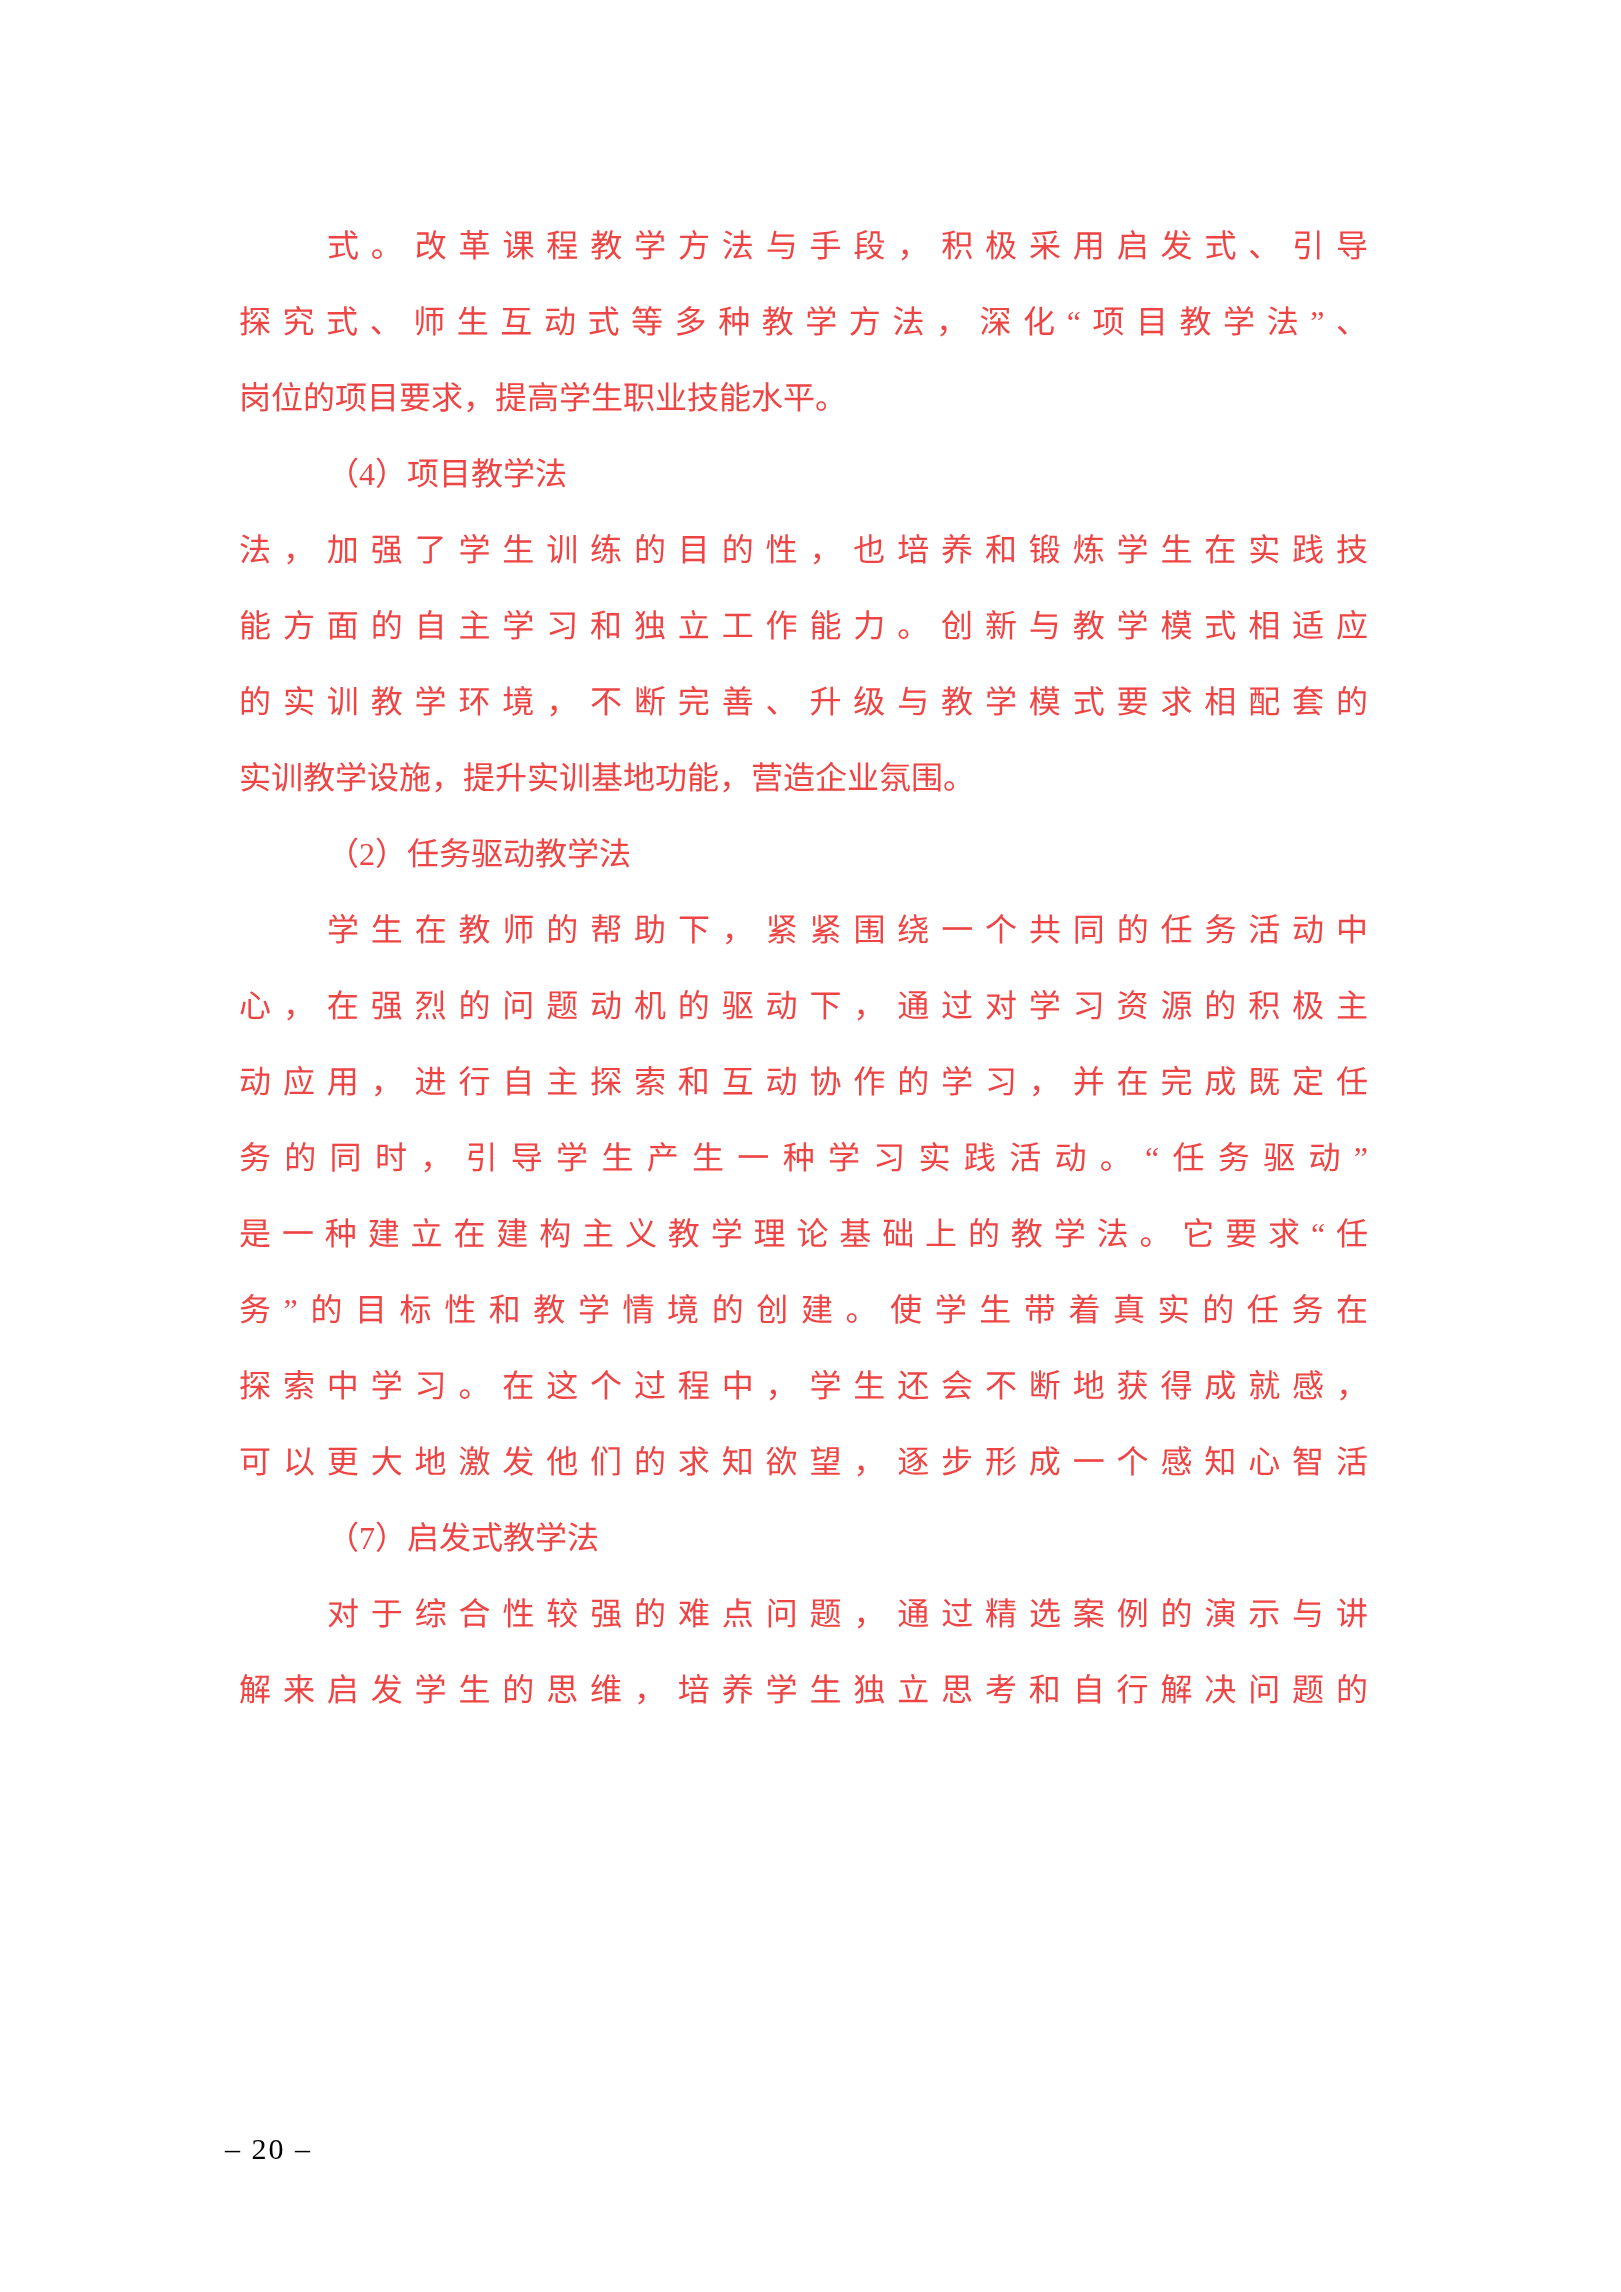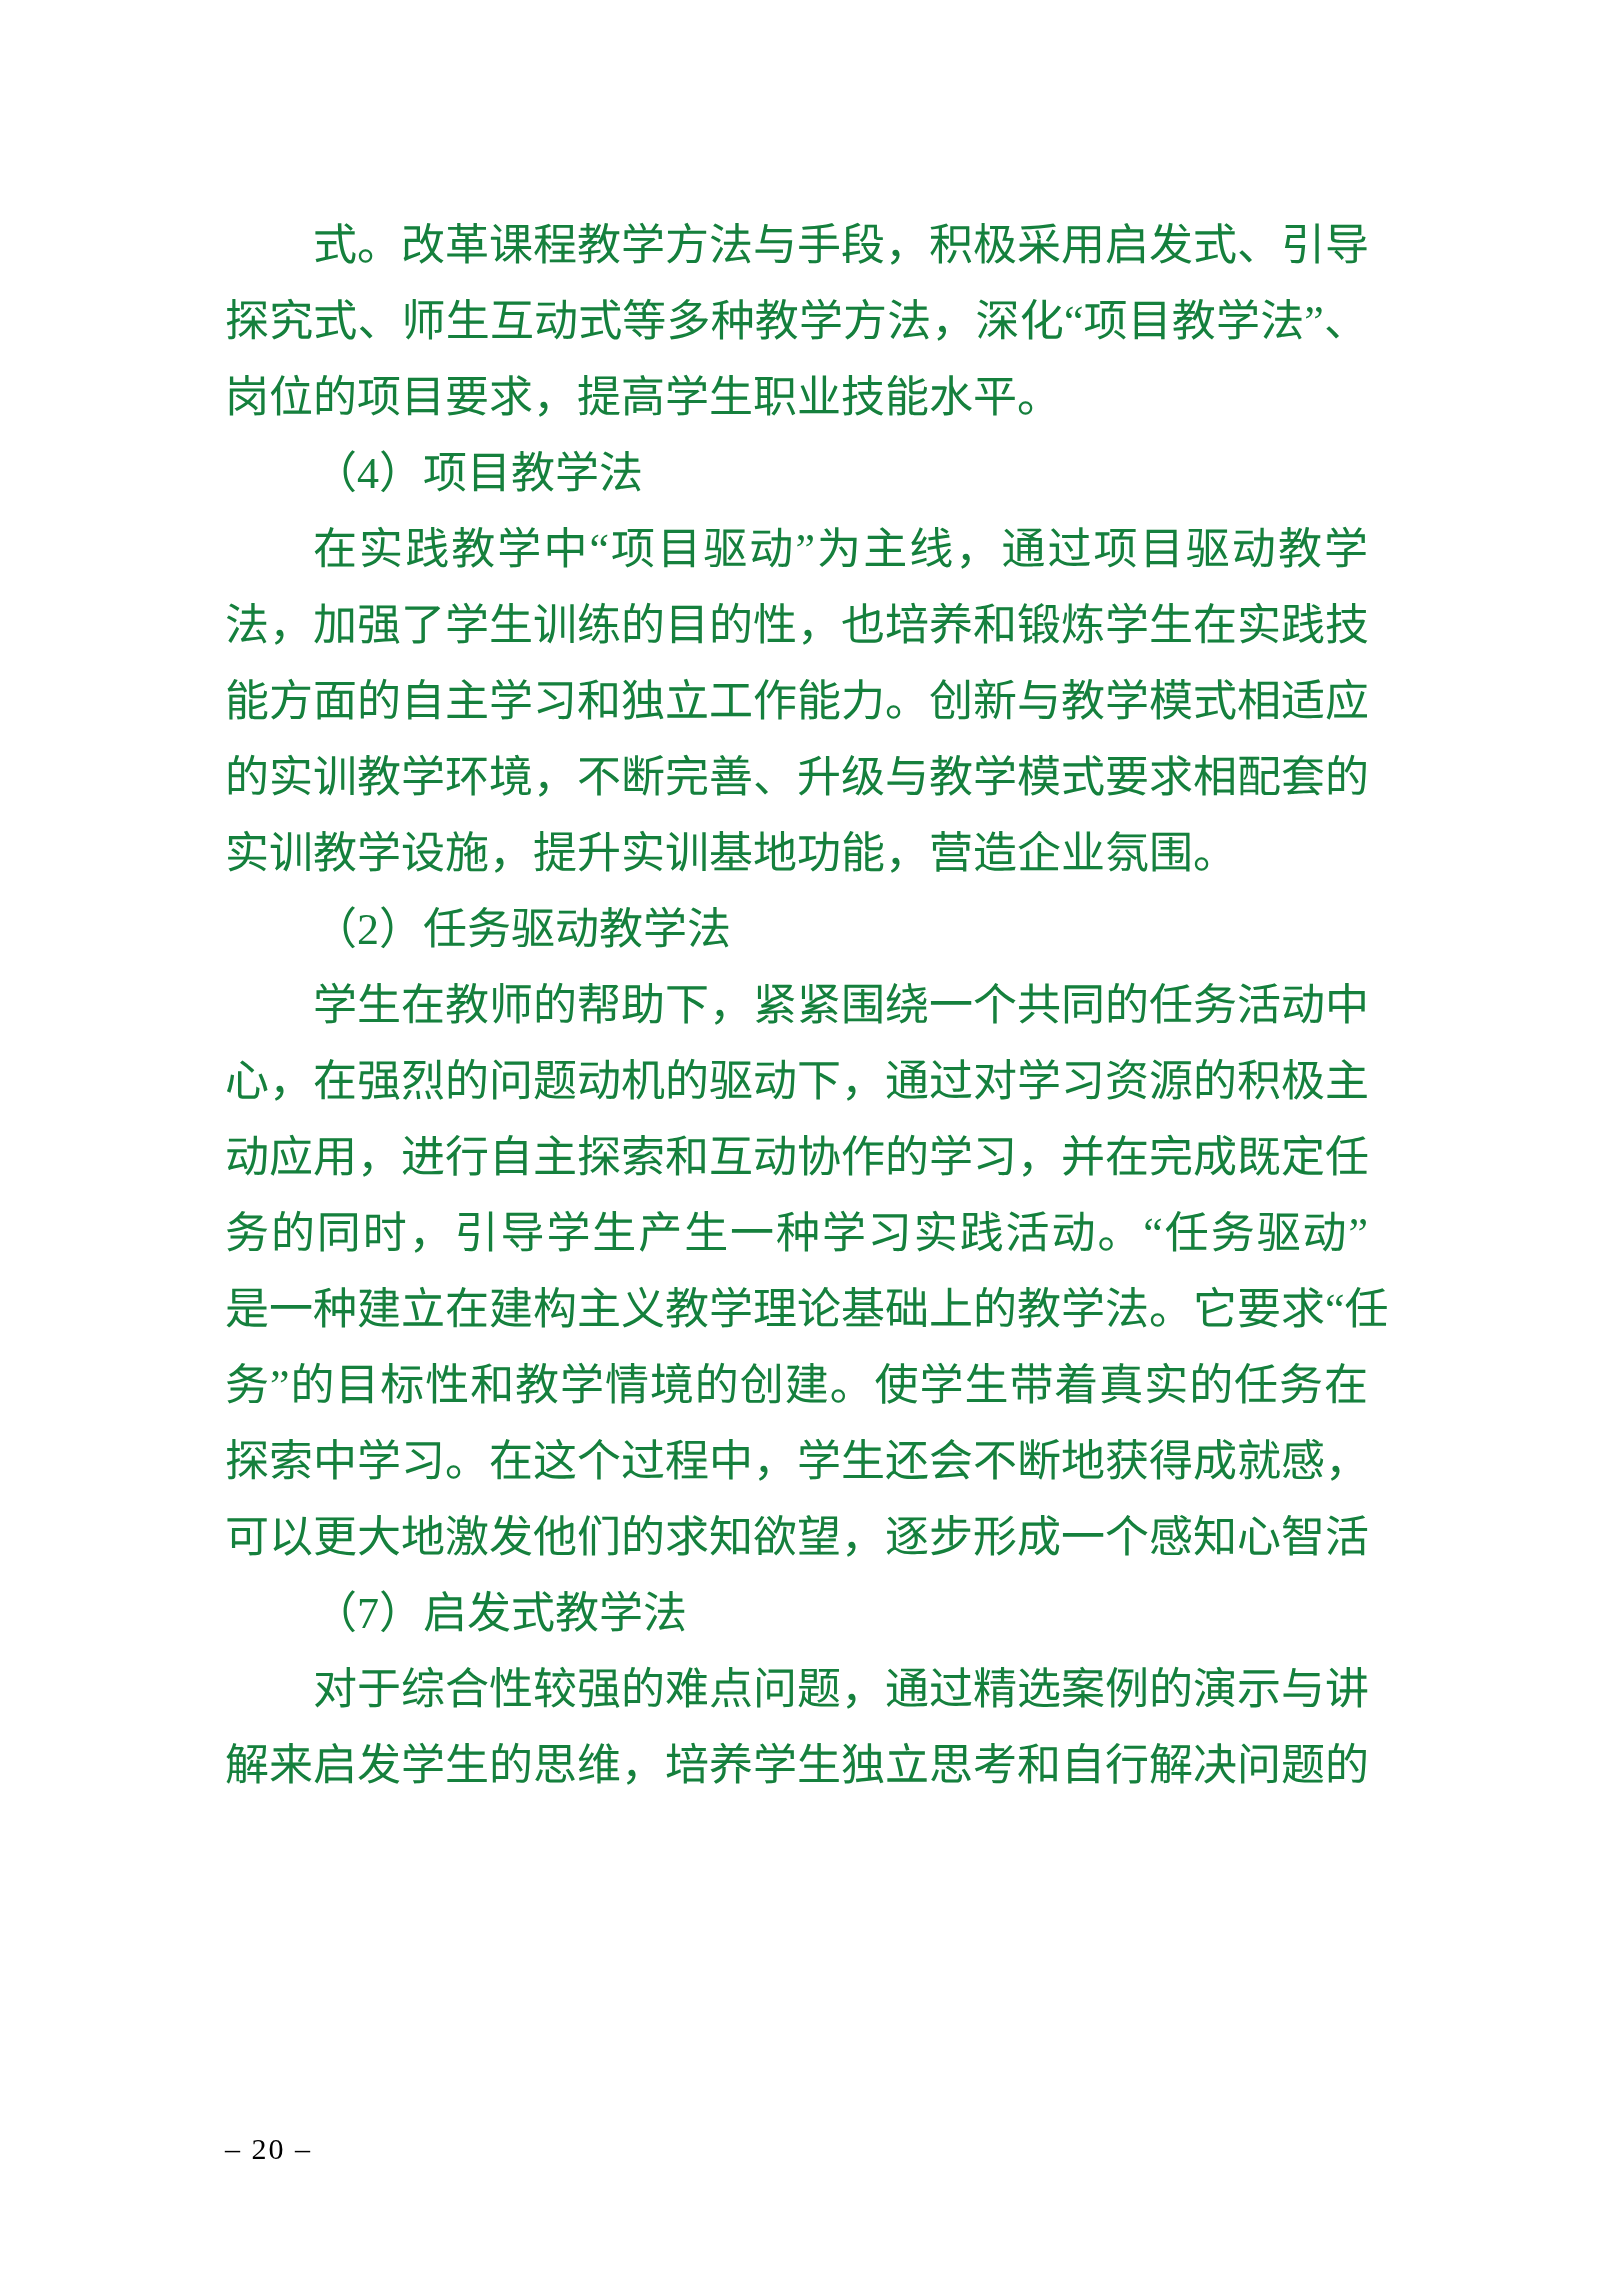--- a/index.html
+++ b/index.html
@@ -19,26 +19,27 @@
   }
   .doc-body {
     position: absolute;
     left: 225px;
     top: 208px;
     width: 1143px;
   }
   .line {
     height: 76px;
     line-height: 76px;
-    font-size: 44px;
+    font-size: 32px;
     letter-spacing: 0;
     white-space: nowrap;
     text-align: justify;
     text-align-last: left;
-    color: #15803d;
+    color: #ef4444;
+    margin-left: 14px;
   }
   
   .jl {
     text-align-last: justify;
   }
   
   .ind {
     text-indent: 88px;
   }
   .page-number {
@@ -55,21 +56,20 @@
 </style>
 </head>
 <body>
 
 <div class="page">
   <div class="doc-body">
     <div class="line ind jl">式。改革课程教学方法与手段，积极采用启发式、引导</div>
     <div class="line jl">探究式、师生互动式等多种教学方法，深化“项目教学法”、</div>
     <div class="line">岗位的项目要求，提高学生职业技能水平。</div>
     <div class="line ind">（4）项目教学法</div>
-    <div class="line ind jl">在实践教学中“项目驱动”为主线，通过项目驱动教学</div>
     <div class="line jl">法，加强了学生训练的目的性，也培养和锻炼学生在实践技</div>
     <div class="line jl">能方面的自主学习和独立工作能力。创新与教学模式相适应</div>
     <div class="line jl">的实训教学环境，不断完善、升级与教学模式要求相配套的</div>
     <div class="line">实训教学设施，提升实训基地功能，营造企业氛围。</div>
     <div class="line ind">（2）任务驱动教学法</div>
     <div class="line ind jl">学生在教师的帮助下，紧紧围绕一个共同的任务活动中</div>
     <div class="line jl">心，在强烈的问题动机的驱动下，通过对学习资源的积极主</div>
     <div class="line jl">动应用，进行自主探索和互动协作的学习，并在完成既定任</div>
     <div class="line jl">务的同时，引导学生产生一种学习实践活动。“任务驱动”</div>
     <div class="line jl">是一种建立在建构主义教学理论基础上的教学法。它要求“任</div>

